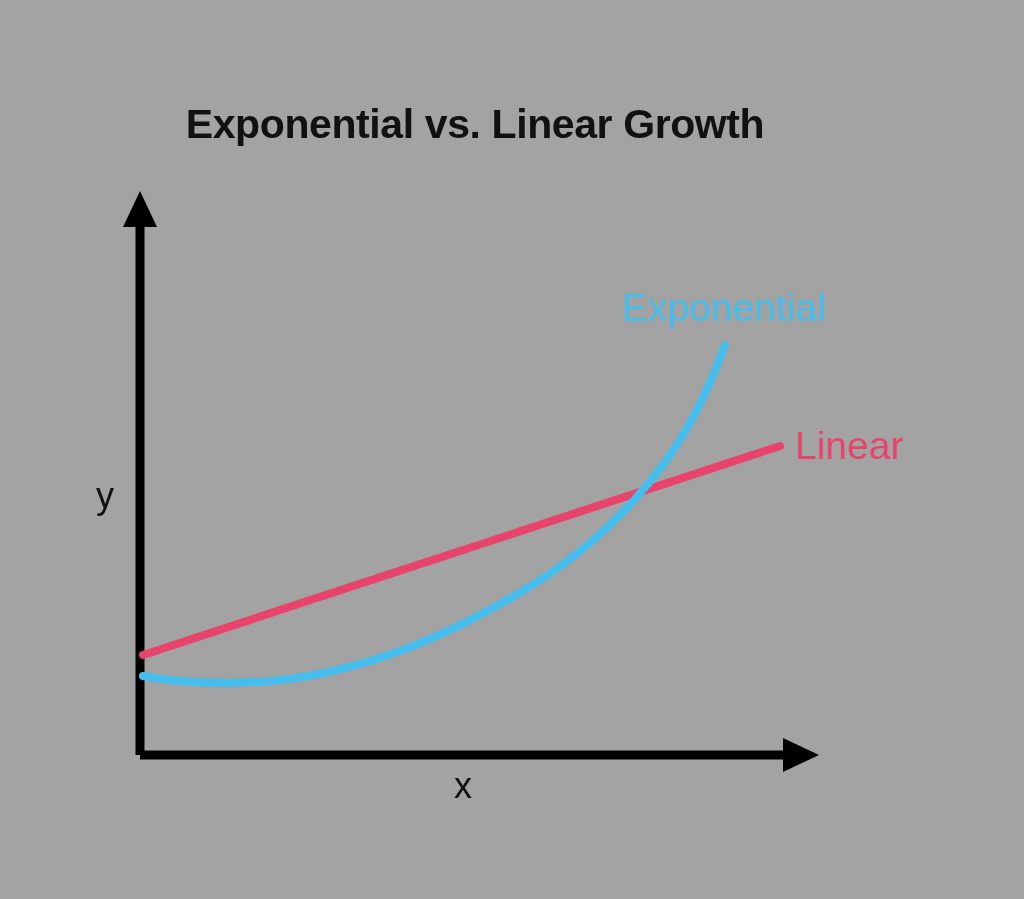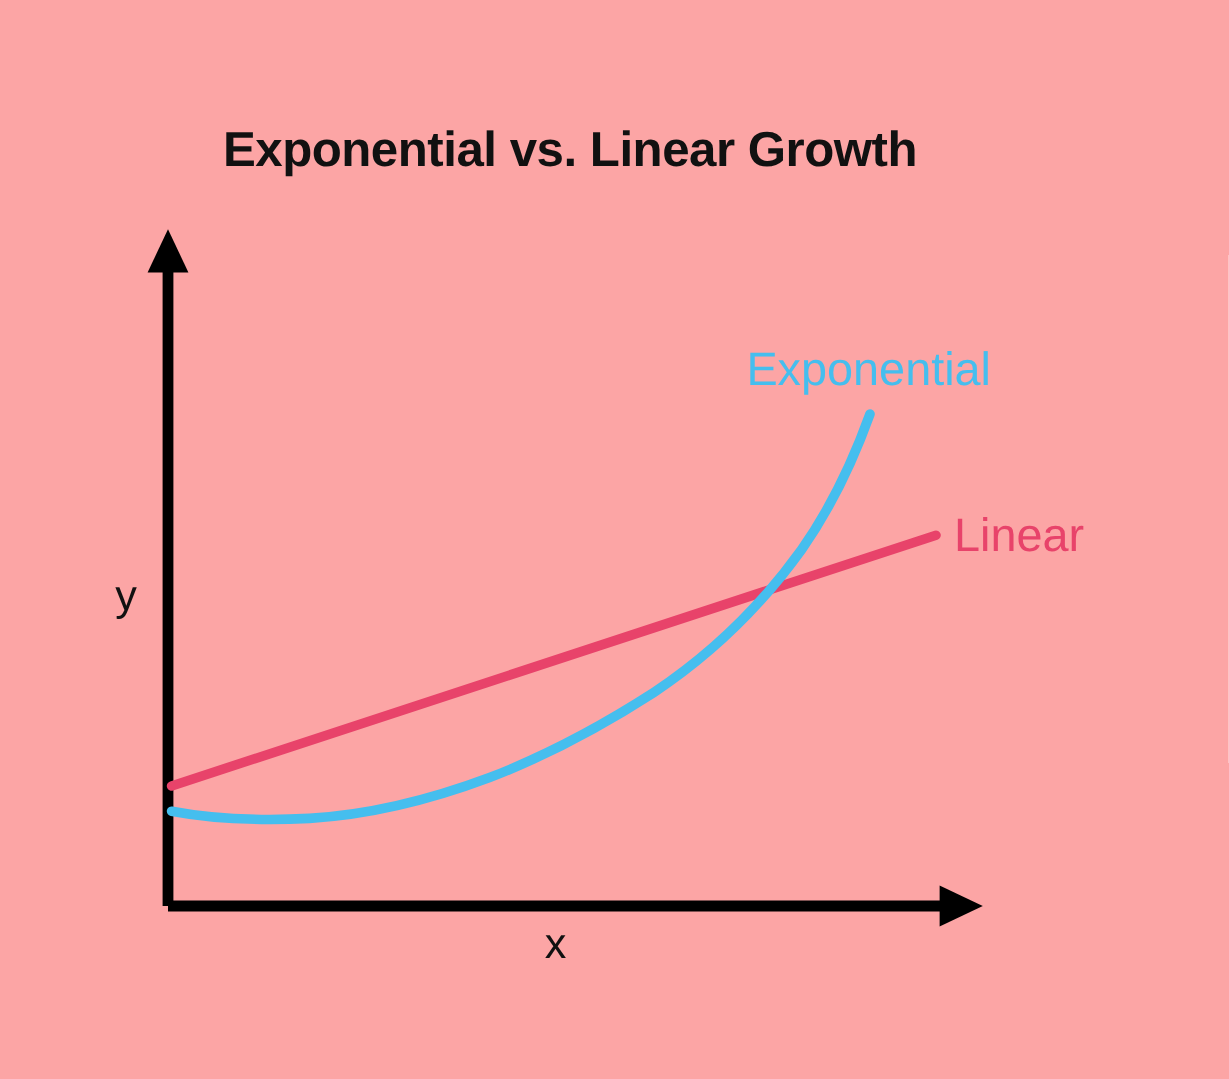--- a/index.html
+++ b/index.html
@@ -7,21 +7,21 @@
     padding: 0;
     background: #ffffff;
   }
   body {
     font-family: "Liberation Sans", sans-serif;
   }
   #figure {
     position: relative;
     width: 1024px;
     height: 899px;
-    background: #fca5a5;
+    background: #a3a3a3;
     overflow: hidden;
   }
   #chart-svg {
     position: absolute;
     left: 0;
     top: 0;
     width: 1024px;
     height: 899px;
     display: block;
   }

